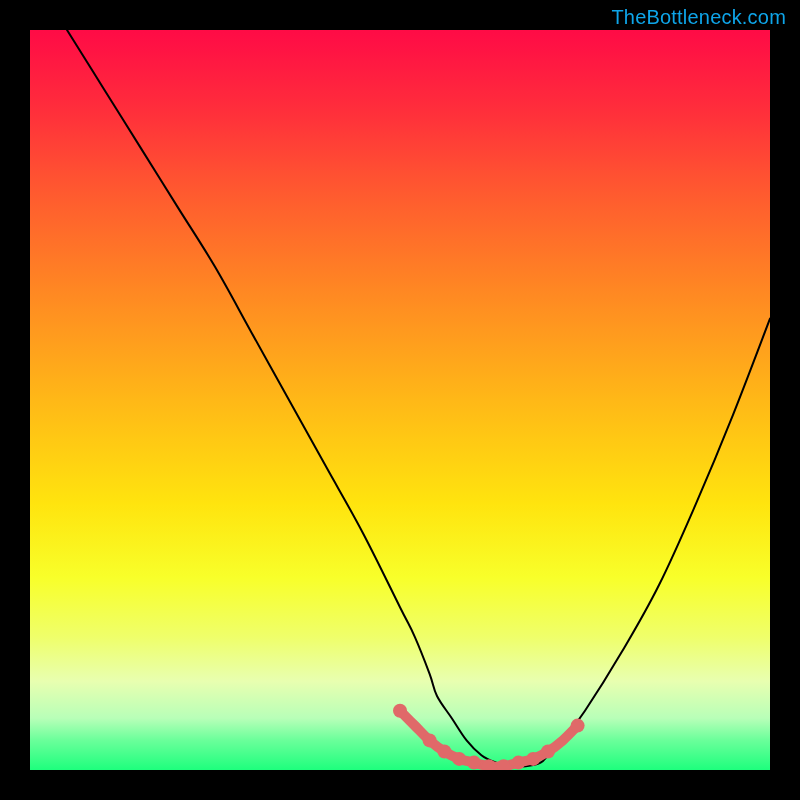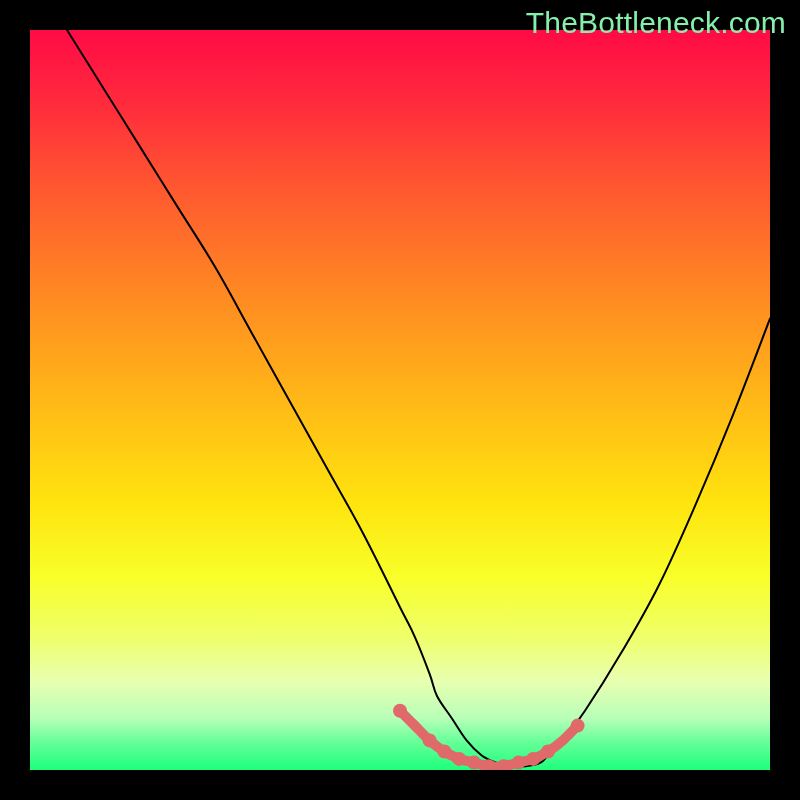--- a/index.html
+++ b/index.html
@@ -29,22 +29,22 @@
       #b8ffb8 93%,
       #6aff9a 96%,
       #1eff7d 100%
     );
   }
   .watermark {
     position: absolute;
     top: 6px;
     right: 14px;
     font-family: Arial, Helvetica, sans-serif;
-    font-size: 30px;
-    color: #86efac;
+    font-size: 20px;
+    color: #0ea5e9;
     letter-spacing: 0.2px;
   }
   svg.curve {
     position: absolute;
     left: 0; top: 0;
     width: 100%;
     height: 100%;
   }
 </style>
 </head>

